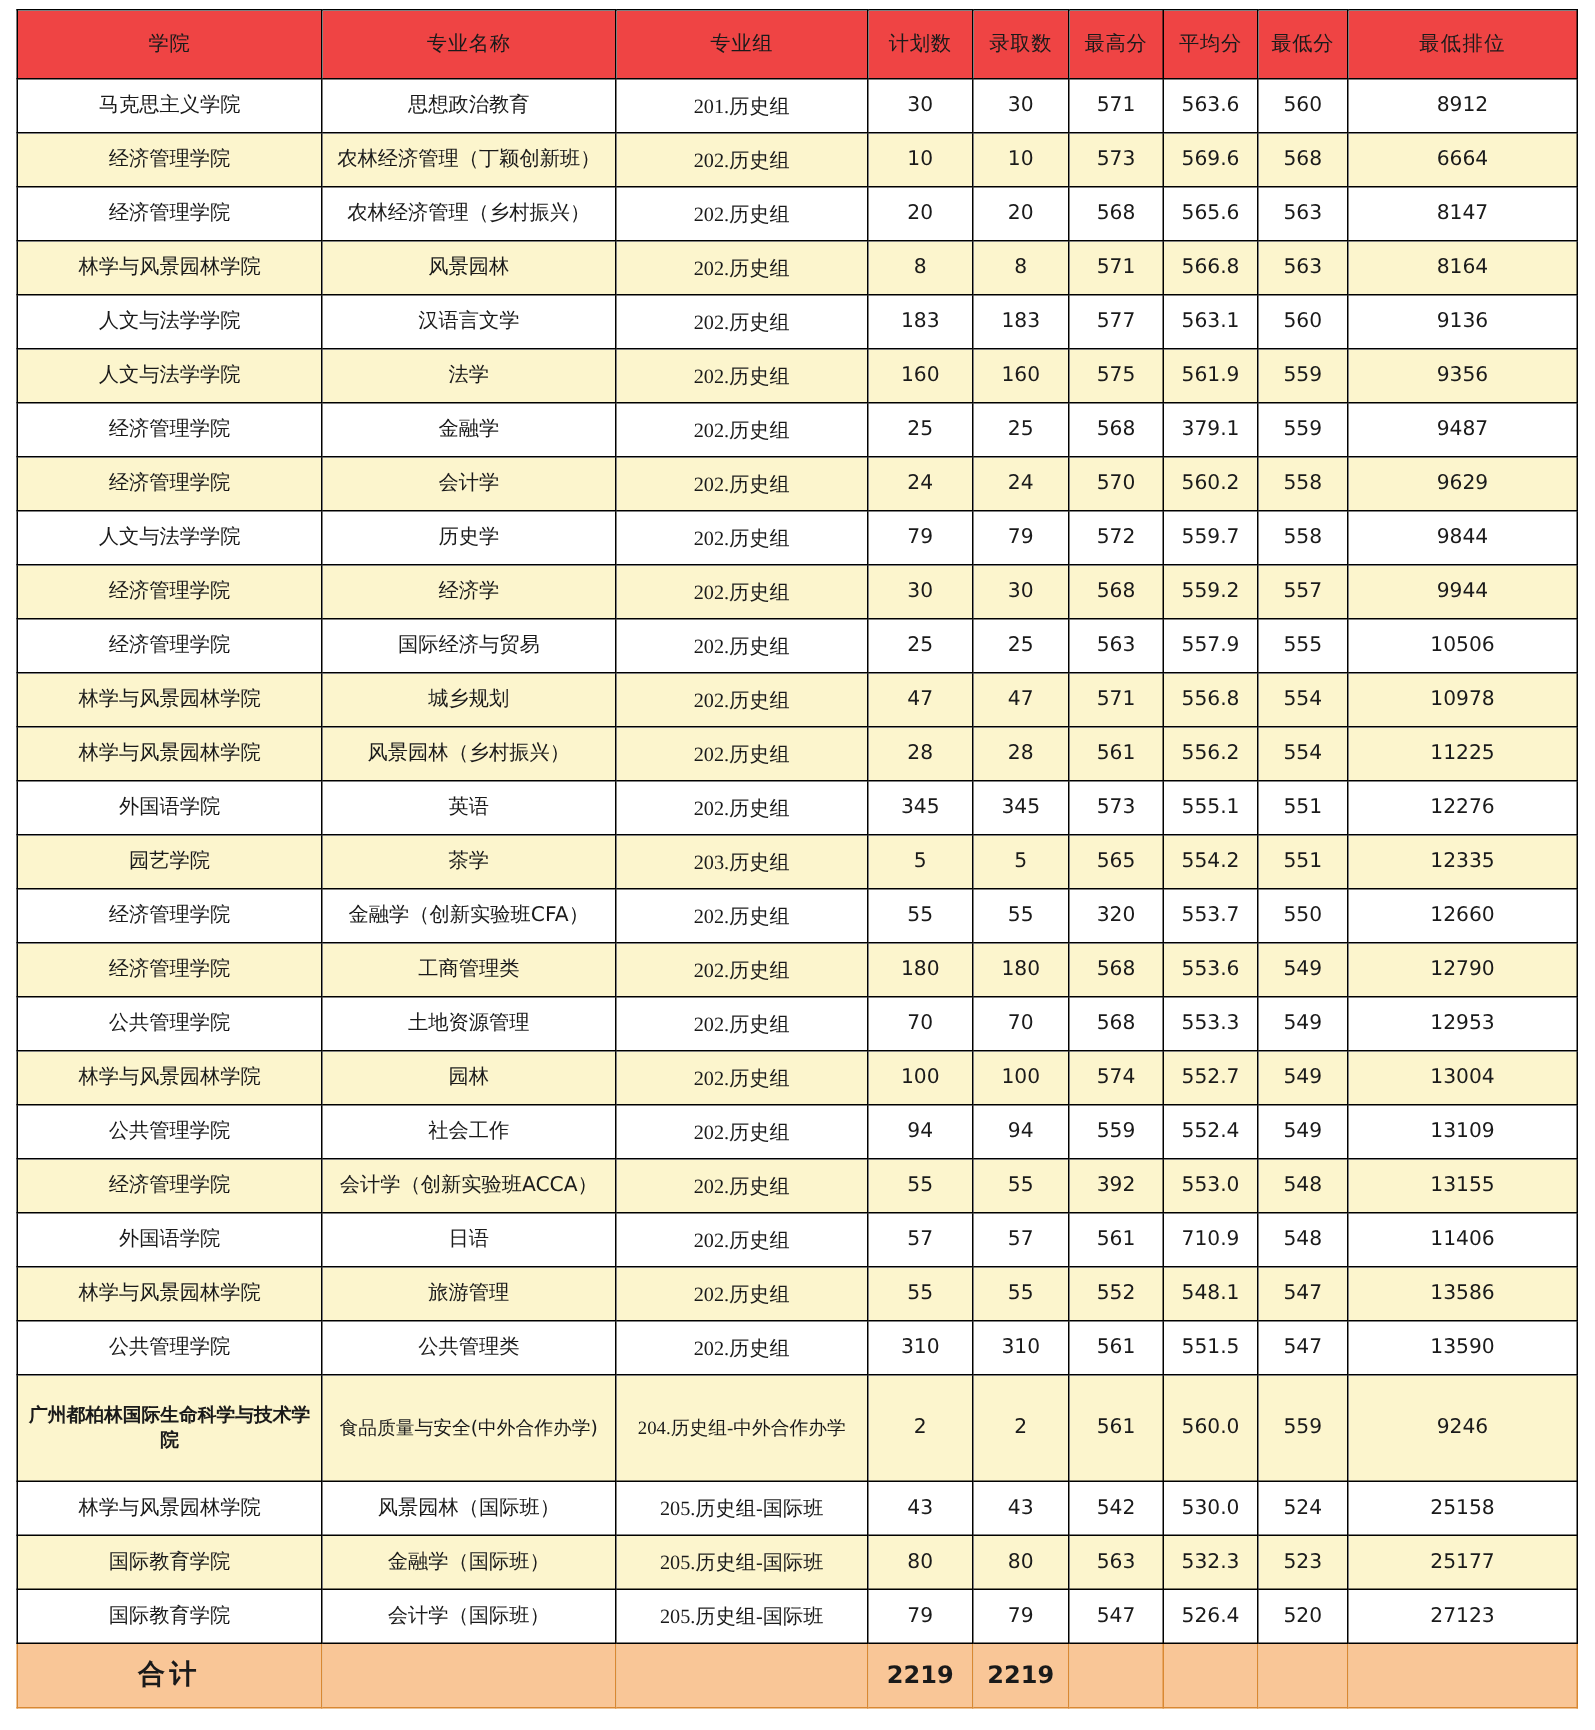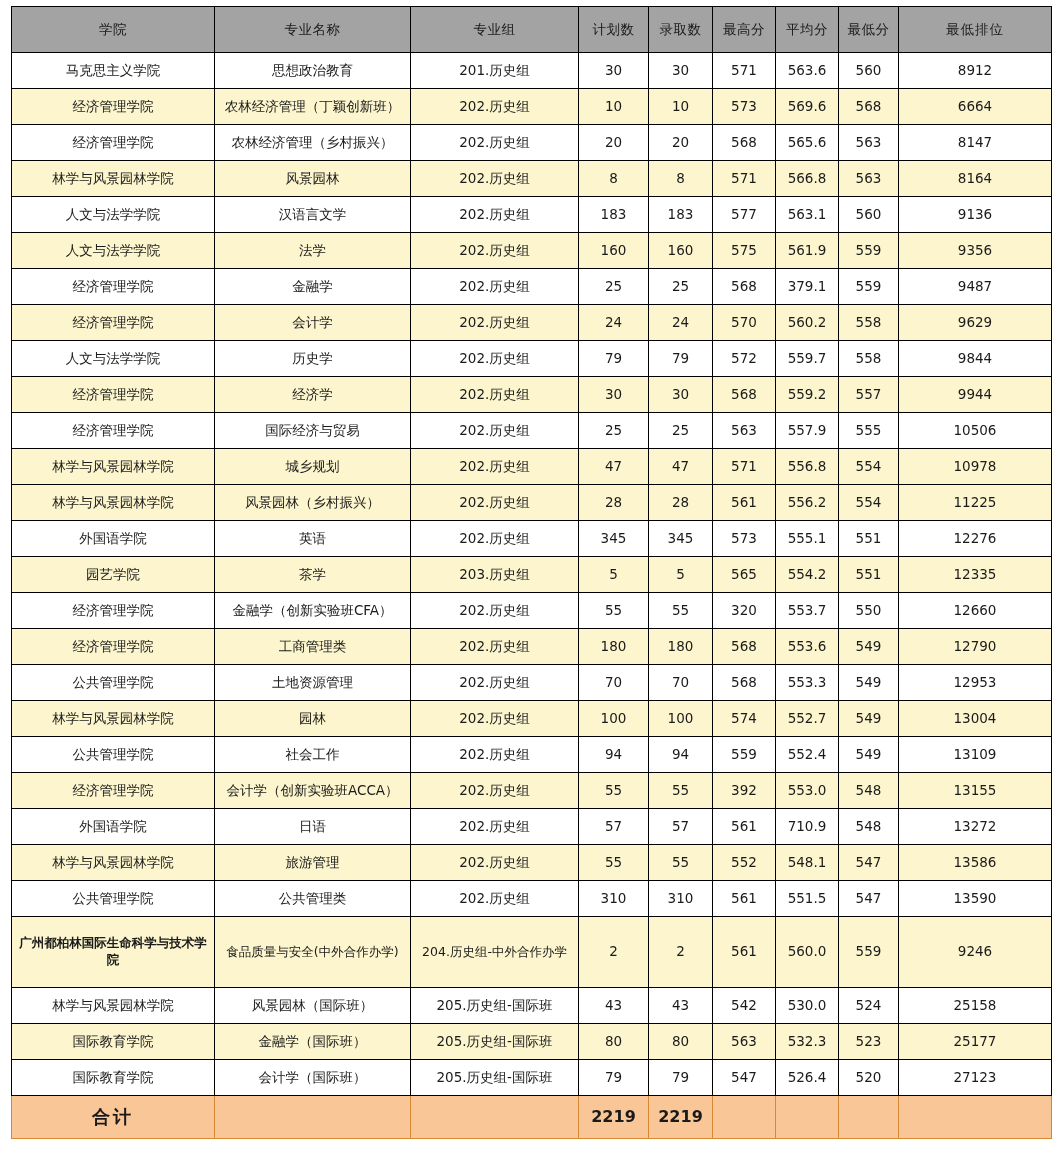--- a/index.html
+++ b/index.html
@@ -41,21 +41,21 @@
   col.c-major     { width: 196px; }
   col.c-group     { width: 168px; }
   col.c-plan      { width: 70px; }
   col.c-admit     { width: 64px; }
   col.c-max       { width: 63px; }
   col.c-avg       { width: 63px; }
   col.c-min       { width: 60px; }
   col.c-rank      { width: 153px; }
 
   thead th {
-    background: #a3a3a3;
+    background: #ef4444;
     border: 1px solid #e8903a;
     height: 45px;
     font-size: 17px;
     font-weight: bold;
     color: #181818;
     letter-spacing: 0.5px;
   }
   thead th.wide-head { letter-spacing: 1px; }
 
   tbody tr.r-odd  td { background: #ffffff; }
@@ -76,21 +76,21 @@
   }
   tbody tr.total td.total-num {
     font-size: 16px;
     font-weight: bold;
   }
 
   td.cell-college { font-size: 13.5px; }
   td.cell-college.small { font-size: 12.5px; line-height: 1.35; font-weight: bold; }
   td.cell-major { font-size: 13.5px; }
   td.cell-major.small { font-size: 12.5px; line-height: 1.35; }
-  td.cell-group { font-size: 13.5px; }
+  td.cell-group { font-size: 13.5px; font-family: Liberation Serif, serif; }
   td.cell-group.small { font-size: 12.5px; }
   td.cell-num { font-size: 14px; }
 </style>
 </head>
 <body>
 
 <div id="sheet">
   <table class="grid">
     <colgroup>
       <col class="c-college">
@@ -350,21 +350,21 @@
         </tr>
         <tr class="r-odd">
           <td class="cell-college">外国语学院</td>
           <td class="cell-major">日语</td>
           <td class="cell-group">202.历史组</td>
           <td class="cell-num">57</td>
           <td class="cell-num">57</td>
           <td class="cell-num">561</td>
           <td class="cell-num">710.9</td>
           <td class="cell-num">548</td>
-          <td class="cell-num">13272</td>
+          <td class="cell-num">11406</td>
         </tr>
         <tr class="r-even">
           <td class="cell-college">林学与风景园林学院</td>
           <td class="cell-major">旅游管理</td>
           <td class="cell-group">202.历史组</td>
           <td class="cell-num">55</td>
           <td class="cell-num">55</td>
           <td class="cell-num">552</td>
           <td class="cell-num">548.1</td>
           <td class="cell-num">547</td>

